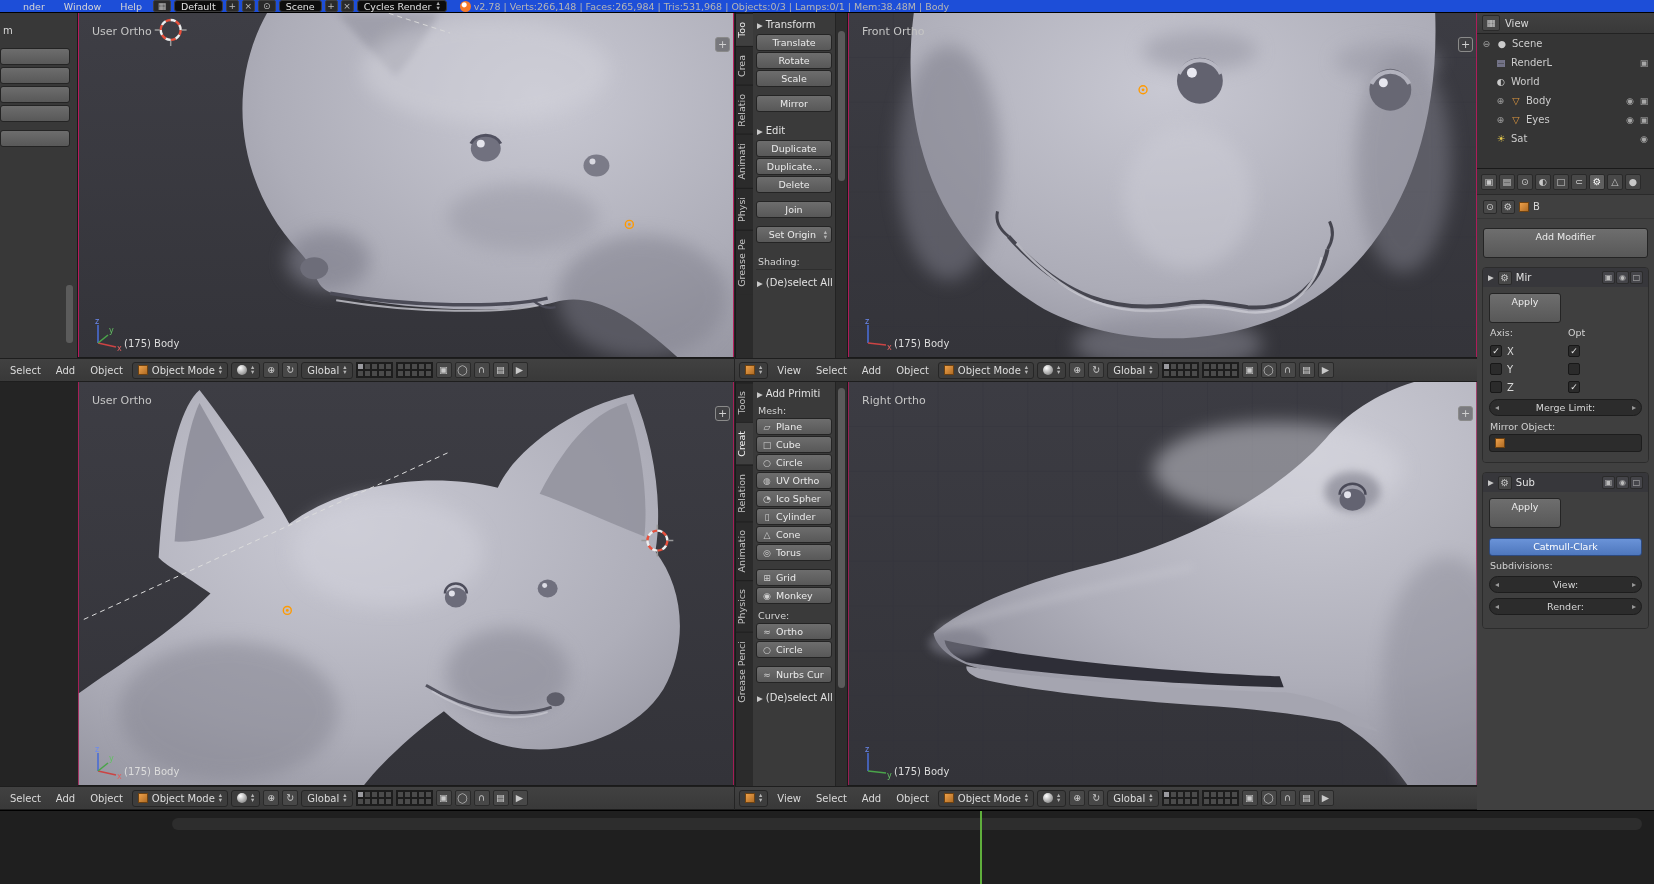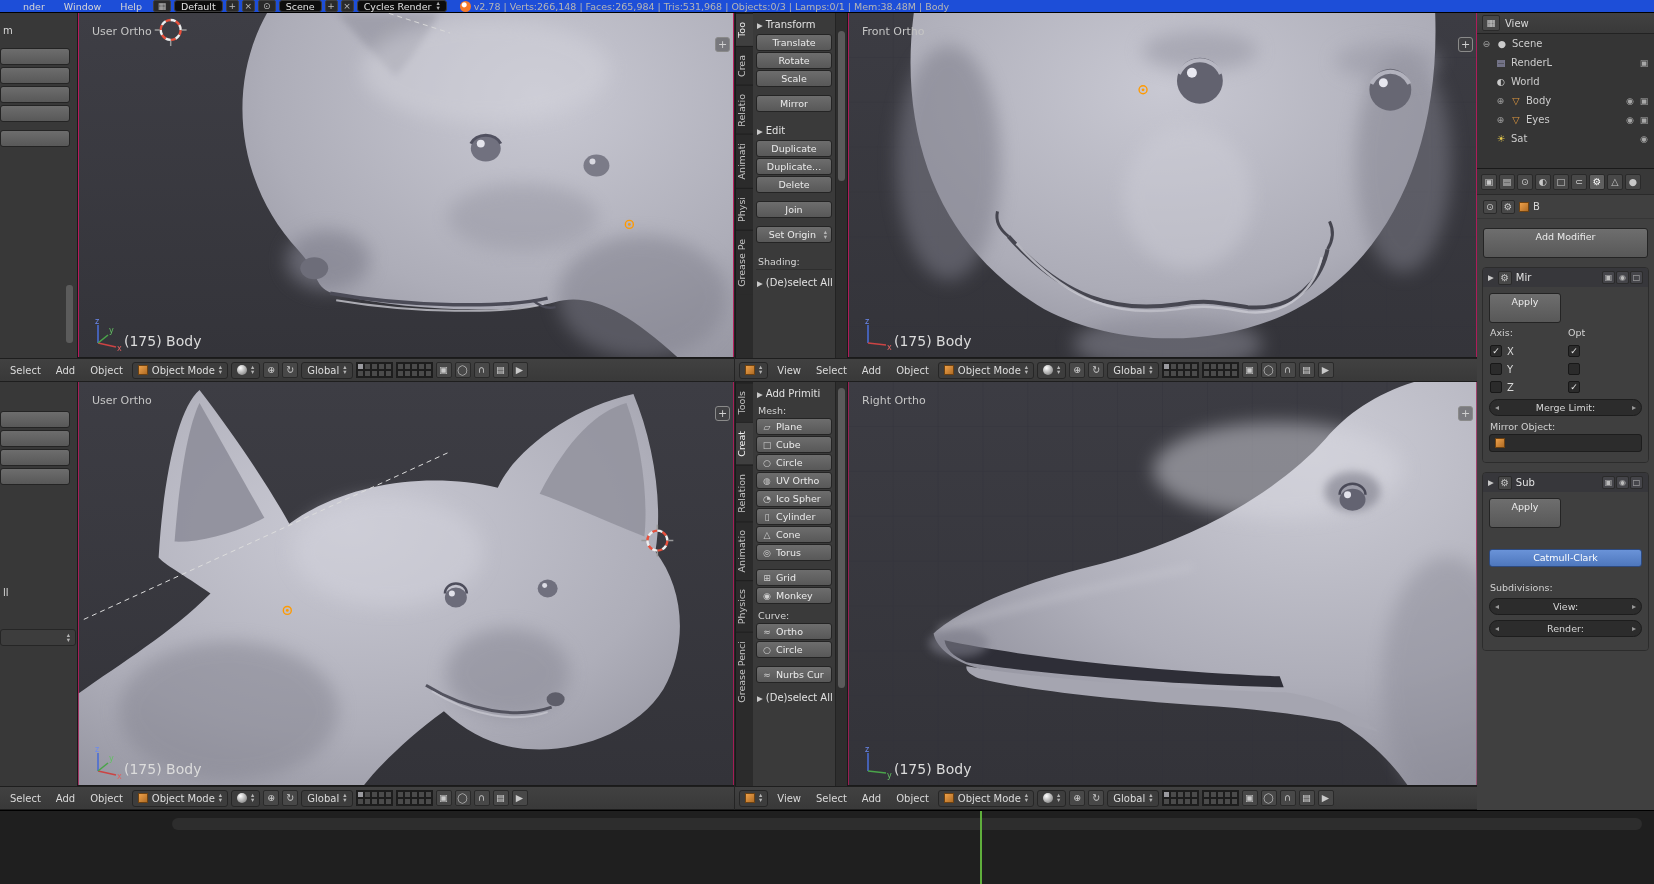--- a/index.html
+++ b/index.html
@@ -44,21 +44,21 @@
 .bic{width:12px;text-align:center;margin-right:3px;color:#cfcfcf;font-size:9px;flex:none}
 .slabel{color:#d4d4d4;font-size:9.5px;margin:6px 0 2px 2px}
 .gap6{height:6px}.gap10{height:10px}
 .scrollcol{width:12px;background:#2e2e2e;border-left:1px solid #232323;position:relative}
 .thumb{position:absolute;left:2px;right:2px;border-radius:4px;background:#5b5b5b}
 
 
 .vp{position:absolute;background:#be185d;overflow:hidden;border-bottom:1px solid #1a1a1a}
 .vp svg.scene{position:absolute;left:0;top:0;width:100%;height:100%}
 .vp-label{position:absolute;left:14px;top:12px;color:#c5c5c5;font-size:11px}
-.vp-footer{position:absolute;left:46px;bottom:8px;color:#dcdcdc;font-size:14px}
+.vp-footer{position:absolute;left:46px;bottom:8px;color:#dcdcdc;font-size:10px}
 .gizmo{position:absolute;left:8px;bottom:4px}
 .plus{position:absolute;right:4px;top:24px;width:15px;height:15px;border:1px solid #8a8a8a;border-radius:3px;background:rgba(70,70,70,.55);color:#d0d0d0;line-height:13px;text-align:center;font-size:11px}
 
 
 .strip{background:#383838;border-right:1px solid #1a1a1a}
 .strip .sbtn{position:absolute}
 
 
 #outliner{background:#353535;border-bottom:1px solid #1a1a1a}
 .out-hdr{height:21px;background:linear-gradient(#414141,#393939);border-bottom:1px solid #222;display:flex;align-items:center;gap:5px;padding:0 5px;color:#d8d8d8}
@@ -83,21 +83,21 @@
 .modhdr .mics span{width:13px;height:13px;background:#45454a;border:1px solid #2b2b2b;border-radius:2px;font-size:8px;line-height:12px;text-align:center;color:#bbb}
 .modbody{background:#3f3f3f;padding:6px 6px 8px 6px;position:relative}
 .plabel{color:#d2d2d2;font-size:9.5px;margin:4px 1px 2px 1px}
 .cols{display:flex}.cols .plabel:first-child{width:76px}
 .chkrow{display:flex;align-items:center;gap:5px;margin:4px 1px;position:relative;height:14px}
 .chk{width:12px;height:12px;background:#2b2b2b;border:1px solid #181818;border-radius:2px;color:#e8e8e8;font-size:9px;line-height:11px;text-align:center;flex:none}
 .chk.opt{position:absolute;left:78px}
 .slider{height:17px;background:#2c2c2c;border:1px solid #1d1d1d;border-radius:9px;color:#d6d6d6;display:flex;align-items:center;justify-content:space-between;padding:0 5px;margin:5px 0;font-size:9.5px}
 .slider .arr{color:#9a9a9a;font-size:8px}
 .objfield{height:18px;background:#2c2c2c;border:1px solid #1d1d1d;border-radius:3px;display:flex;align-items:center;padding:0 5px;margin:2px 0}
-.bluebtn{height:18px;line-height:16px;background:linear-gradient(#6a93d8,#4e77bd);border:1px solid #2d4a80;border-radius:3px;color:#fff;text-align:center;font-size:9.5px;margin:15px 0}
+.bluebtn{height:18px;line-height:16px;background:linear-gradient(#6a93d8,#4e77bd);border:1px solid #2d4a80;border-radius:3px;color:#fff;text-align:center;font-size:9.5px;margin:4px 0}
 
 
 #timeline{background:#1f1f1f;border-top:1px solid #000}
 .tl-scroll{position:absolute;left:172px;top:7px;width:1470px;height:12px;background:#2d2d2d;border-radius:6px}
 .playhead{position:absolute;top:0;bottom:0;width:2px;background:#5fae3c}
 </style>
 </head>
 <body>
 
 <div id="app">
@@ -531,30 +531,20 @@
         <i></i>
         <i></i>
       </span>
     <span class="hic">▣</span>
     <span class="hic">◯</span>
     <span class="hic">∩</span>
     <span class="hic">▤</span>
     <span class="hic">▶</span>
   </div>
 
-  <div id="strip2" class="abs strip" style="left:0;top:382px;width:78px;height:404px">
-    <div class="sbtn" style="left:0;top:28px;width:70px"></div>
-    <div class="sbtn" style="left:0;top:47px;width:70px"></div>
-    <div class="sbtn" style="left:0;top:66px;width:70px"></div>
-    <div class="sbtn" style="left:0;top:85px;width:70px"></div>
-    <div class="abs" style="left:3px;top:205px;color:#d8d8d8">ll</div>
-    <div class="dd" style="position:absolute;left:0;top:247px;width:76px;justify-content:flex-end">
-        <span class="updn"></span>
-      </div>
-  </div>
 
   <div class="vp" id="vp-bl" style="left:78px;top:382px;width:656px;height:404px">
     <svg class="scene" viewBox="0 0 656 404">
       <defs>
         <linearGradient id="blbg" x1="0" y1="0" x2="0" y2="1">
             <stop offset="0" stop-color="#3d3d44"></stop>
             <stop offset="1" stop-color="#333339"></stop>
           </linearGradient>
         <radialGradient id="blskin" cx="0.45" cy="0.35" r="0.95">
             <stop offset="0" stop-color="#cacad4"></stop>

